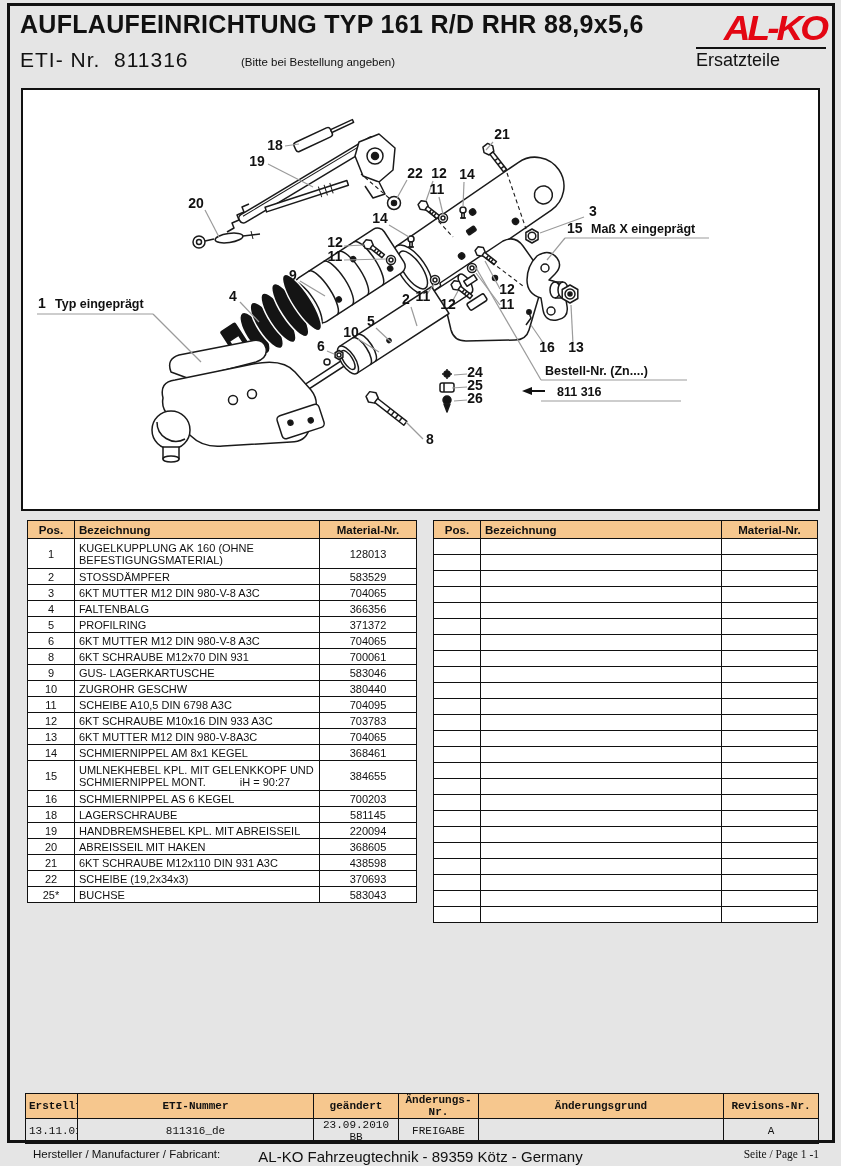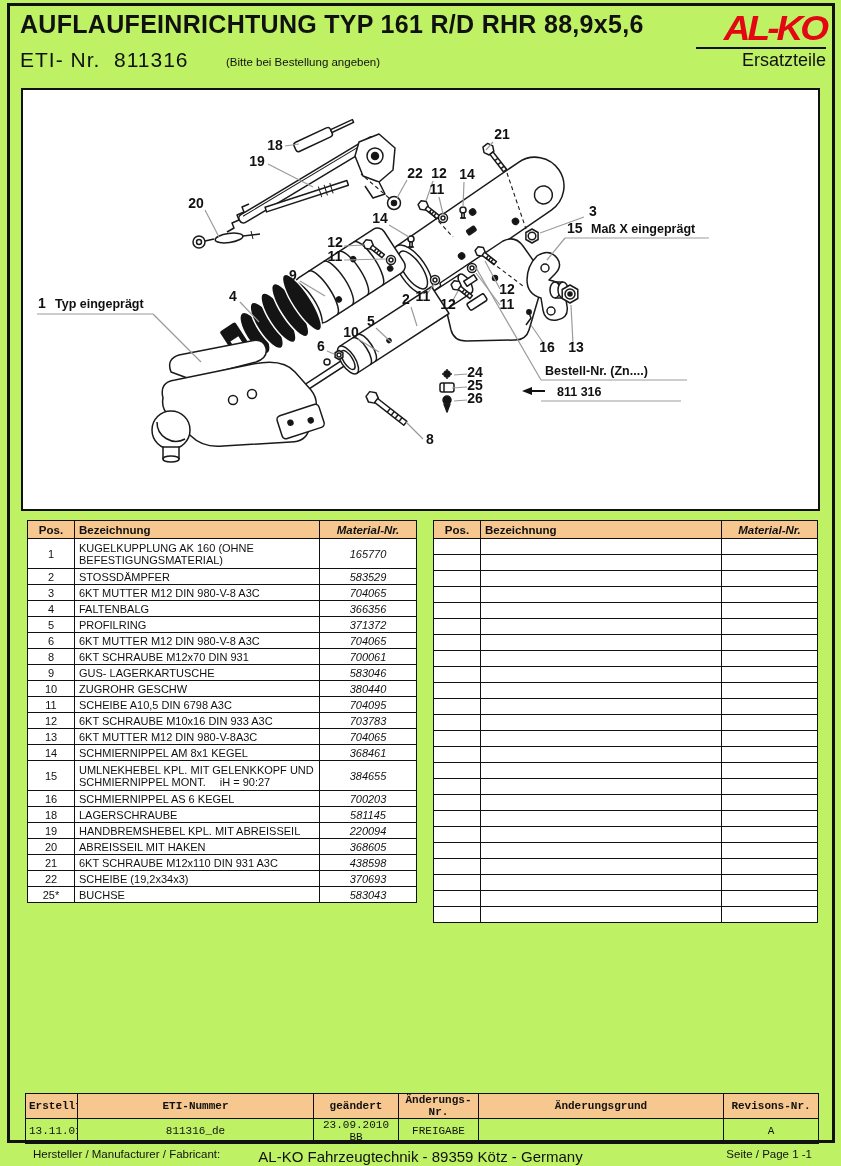--- a/index.html
+++ b/index.html
@@ -1,61 +1,61 @@
 <!DOCTYPE html>
 <html><head>
 <meta charset="utf-8">
 <style>
   html,body{margin:0;padding:0;background:#888;}
-  .page{position:relative;width:841px;height:1166px;background:#bef264;
+  .page{position:relative;width:841px;height:1166px;background:#e5e5e5;
         font-family:"Liberation Sans",sans-serif;color:#111;overflow:hidden;}
   .page-border{position:absolute;left:7px;top:3px;width:822px;height:1134px;
         border:3px solid #111;}
   
   .title{position:absolute;left:20px;top:10px;font-size:25px;font-weight:bold;
         letter-spacing:.3px;white-space:nowrap;}
   .eti-line{position:absolute;left:20px;top:48px;font-size:21px;letter-spacing:1px;}
-  .order-note{position:absolute;left:226px;top:56px;font-size:11.5px;}
+  .order-note{position:absolute;left:241px;top:56px;font-size:11.5px;}
   .brand{position:absolute;left:694px;top:8px;width:132px;text-align:right;
         font-size:37px;font-weight:bold;font-style:italic;letter-spacing:-3px;
         transform:scaleY(.95);}
   .brand-rule{position:absolute;left:696px;top:47px;width:130px;height:2px;background:#111;}
-  .brand-sub{position:absolute;left:696px;top:50px;width:130px;text-align:right;font-size:18px;}
+  .brand-sub{position:absolute;left:696px;top:50px;width:130px;text-align:left;font-size:18px;}
   
   .draw-box{position:absolute;left:21px;top:88px;width:795px;height:419px;
         border:2px solid #111;background:#fff;}
   svg text.co{font:bold 14px "Liberation Sans",sans-serif;fill:#111;}
   svg text.co-s{font:bold 12.5px "Liberation Sans",sans-serif;fill:#111;}
   svg .ink{fill:#fff;stroke:#1a1a1a;stroke-width:1.5;stroke-linejoin:round;}
   svg .solid{fill:#141414;}
   svg .lead{stroke:#9b9b9b;stroke-width:1.2;fill:none;}
   svg .dash{stroke:#1a1a1a;stroke-width:1.1;stroke-dasharray:4 3;fill:none;}
   svg .thin{stroke-width:1;}
   
   table{border-collapse:collapse;table-layout:fixed;}
   .parts{position:absolute;background:#fff;font-size:11px;}
   .parts th,.parts td{border:1.5px solid #111;padding:0 4px;overflow:hidden;}
   .parts th{height:17px;text-align:left;font-size:11.5px;}
   .parts td{height:15px;}
   .parts tr.tall td{height:29px;}
   .parts .c-pos{text-align:center;}
-  .parts .c-mat{text-align:center;font-style:italic;}
+  .parts .c-mat{text-align:center;}
   .hdr{background:#F6C78E;}
   .parts th.c-pos,.parts th.c-mat{text-align:center;}
   #left-table{left:27px;top:520px;width:389px;}
   #right-table{left:433px;top:520px;width:384px;}
-  .note{margin-left:14px;text-align:right;}
+  .note{margin-left:34px;text-align:right;}
   
   #rev-table{position:absolute;left:25px;top:1093px;width:793px;font-size:11px;}
   #rev-table th,#rev-table td{border:1.5px solid #111;height:17px;text-align:center;
         padding:0 3px;overflow:hidden;font-family:Liberation Mono, monospace;}
   
   .f-left{position:absolute;left:33px;top:1148px;font-size:11.5px;}
   .f-center{position:absolute;left:0;right:0;top:1148px;text-align:center;font-size:15px;}
-  .f-right{position:absolute;right:29px;top:1148px;font-size:11.5px;}
+  .f-right{position:absolute;right:22px;top:1148px;font-size:11.5px;font-family:Liberation Serif, serif;}
 </style>
 </head>
 <body>
 
 <div class="page">
   <div class="page-border"></div>
 
   <div class="title">AUFLAUFEINRICHTUNG TYP 161 R/D RHR 88,9x5,6</div>
   <div class="eti-line">
     <span>ETI- Nr.</span>&nbsp;&nbsp;<span>811316</span>
@@ -407,21 +407,21 @@
         <th class="hdr c-mat">Material-Nr.</th>
       </tr>
     </thead>
     <tbody>
         <tr class="tall">
           <td class="c-pos">1</td>
           <td class="c-name">
             <div>KUGELKUPPLUNG AK 160 (OHNE</div>
             <div>BEFESTIGUNGSMATERIAL)</div>
           </td>
-          <td class="c-mat">165770</td>
+          <td class="c-mat">128013</td>
         </tr>
         <tr>
           <td class="c-pos">2</td>
           <td class="c-name">
             <div>STOSSDÄMPFER</div>
           </td>
           <td class="c-mat">583529</td>
         </tr>
         <tr>
           <td class="c-pos">3</td>

